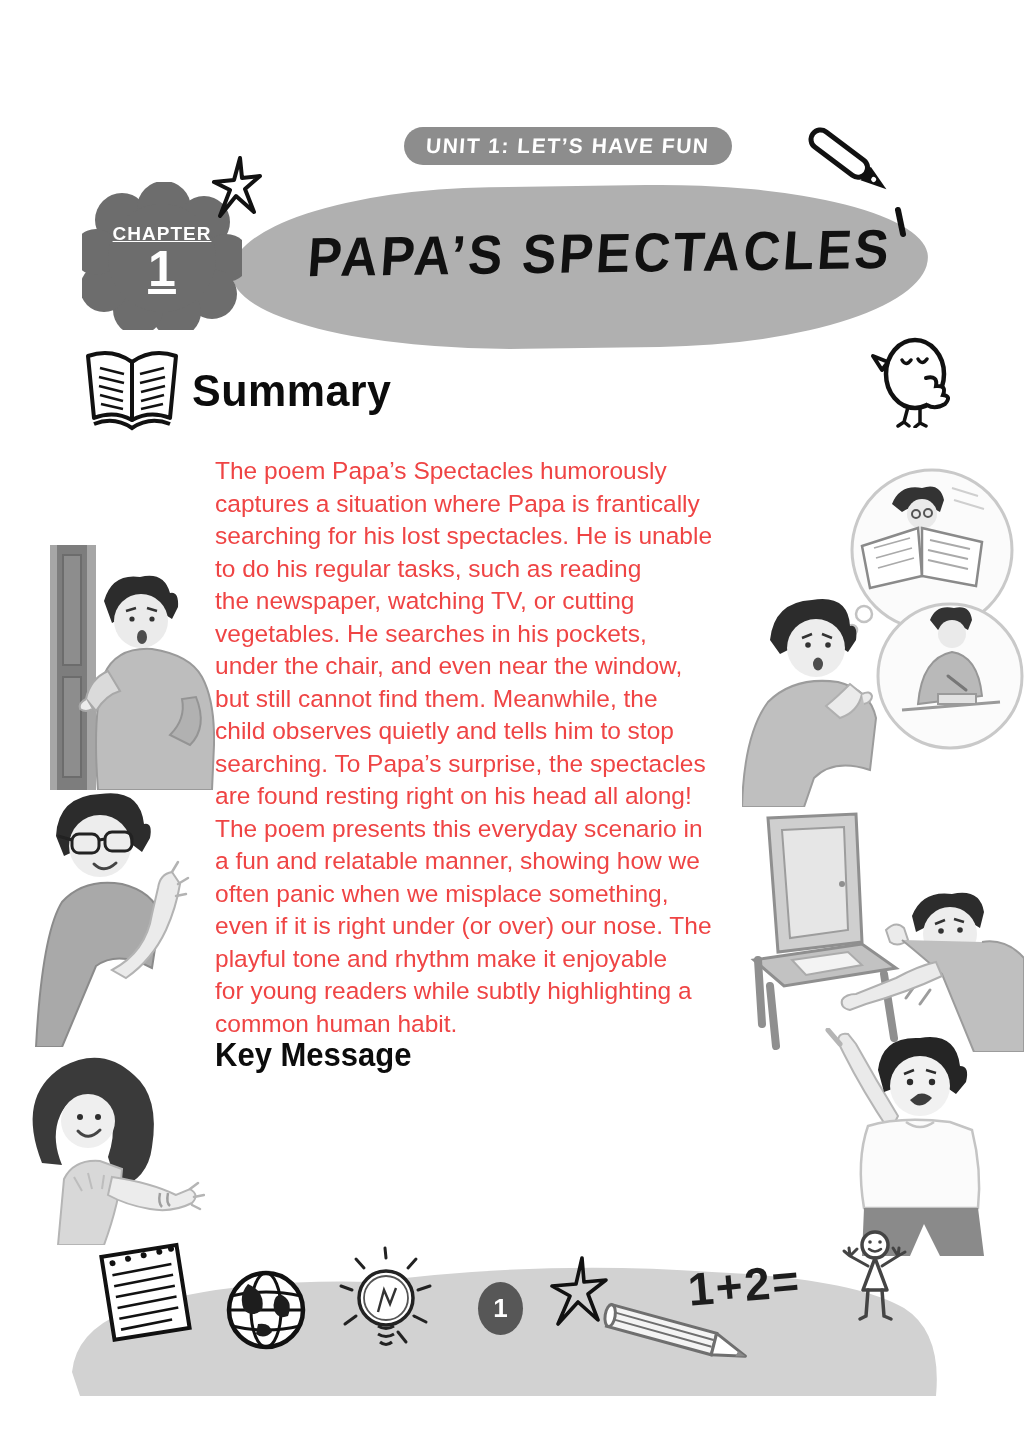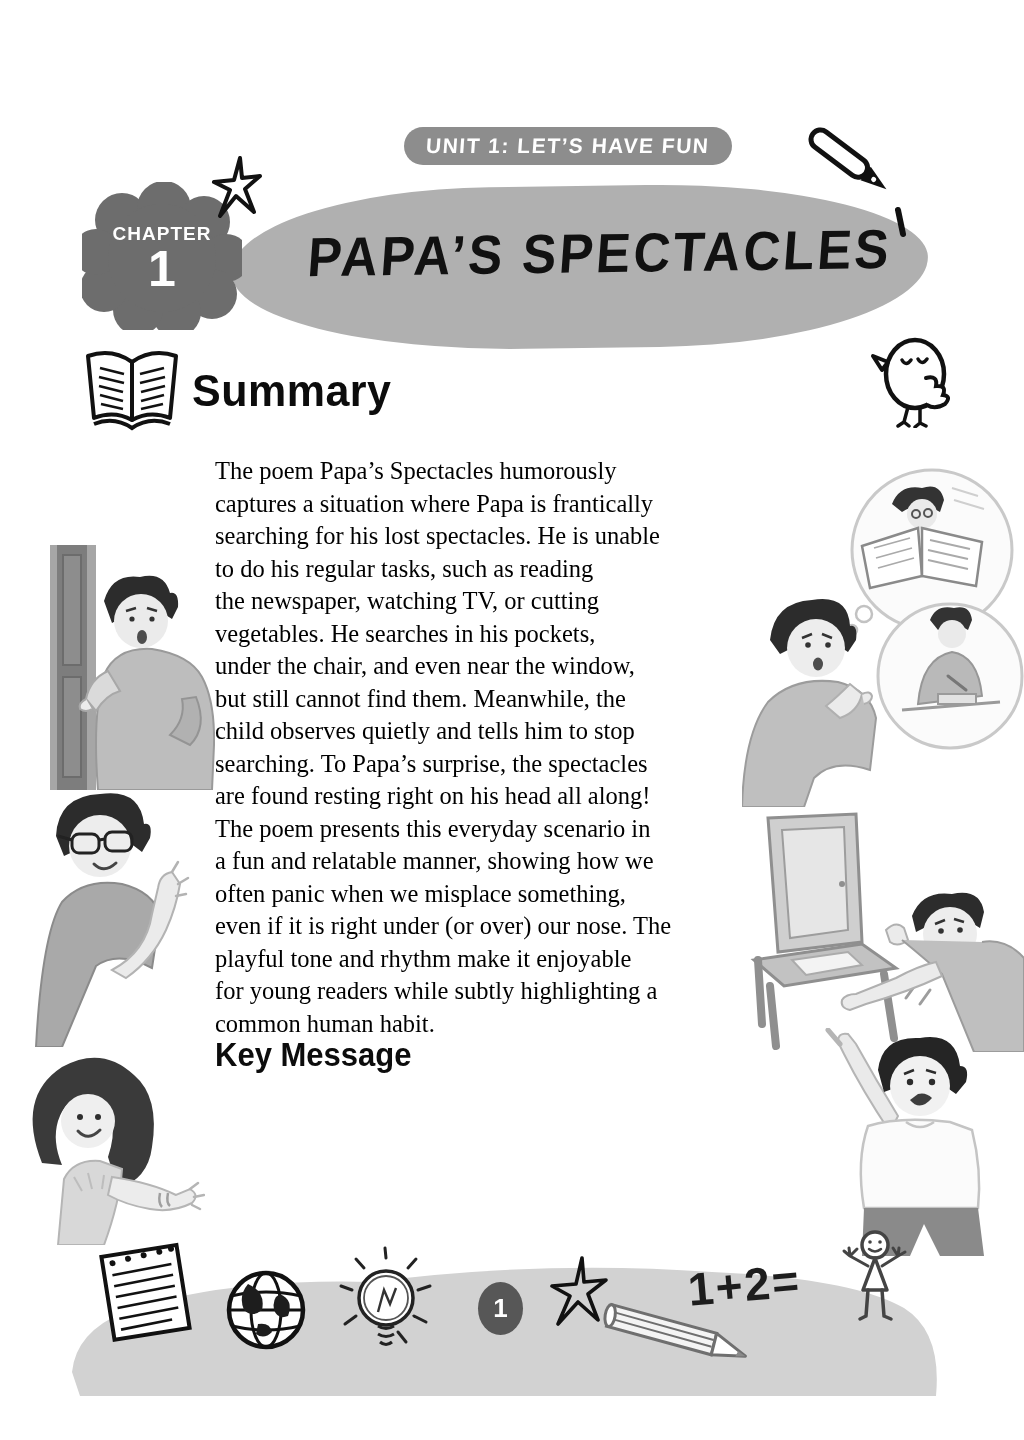--- a/index.html
+++ b/index.html
@@ -23,32 +23,32 @@
     border-radius:46% 50% 48% 52% / 62% 58% 66% 60%;transform:rotate(-0.8deg);
     display:flex;align-items:center;justify-content:center;
   }
   .title-blob h1{
     margin:0 0 28px 40px;color:#111;font-size:51px;font-weight:900;letter-spacing:3px;
     transform:skewX(-5deg) scaleY(1.08);white-space:nowrap;
   }
   .chapter-badge{left:82px;top:182px;width:160px;height:148px;}
   .chapter-badge .txt{
     position:absolute;left:0;top:0;width:100%;height:100%;display:flex;flex-direction:column;
-    align-items:center;justify-content:center;color:#fff;
+    align-items:center;justify-content:center;color:#fff;text-decoration:underline;
   }
   .chapter-badge .lbl{font-size:19px;font-weight:900;letter-spacing:1px;margin-top:4px;}
   .chapter-badge .num{font-size:50px;font-weight:900;line-height:48px;}
 
   
   .summary-head{left:192px;top:366px;font-size:43px;font-weight:900;letter-spacing:.5px;color:#0c0c0c;transform:scaleY(1.05);}
   .key-head{left:215px;top:1038px;font-size:31px;font-weight:900;color:#0c0c0c;transform:scaleY(1.05);}
 
   
   .bodytext{
-    font-family:Liberation Serif, serif;color:#000000;white-space:pre;
+    font-family:Liberation Sans, sans-serif;color:#ef4444;white-space:pre;
   }
   .summary-body{left:215px;top:455px;font-size:24.5px;line-height:32.5px;}
   .key-body{left:215px;top:1081px;font-size:24.5px;line-height:31.5px;}
 
   
   .page-circle{
     left:478px;top:1282px;width:45px;height:53px;border-radius:50%;background:#575757;
     display:flex;align-items:center;justify-content:center;
   }
   .page-circle span{color:#fff;font-size:26px;font-weight:900;}

